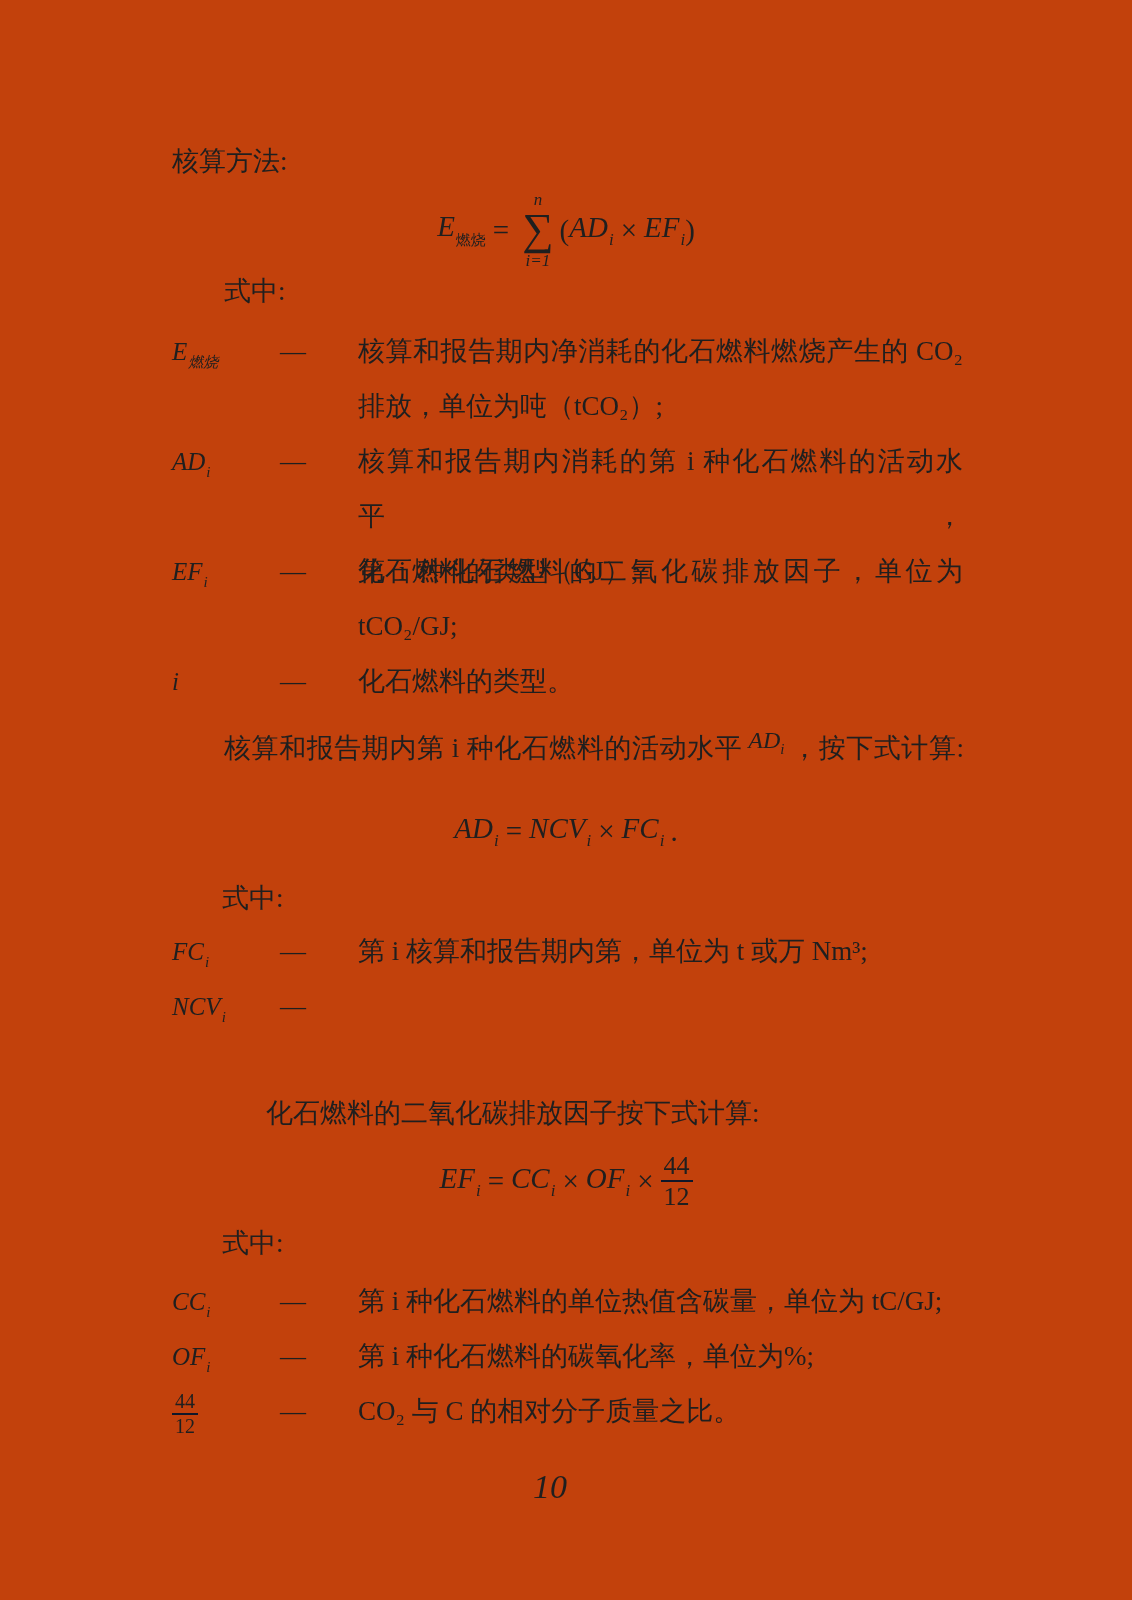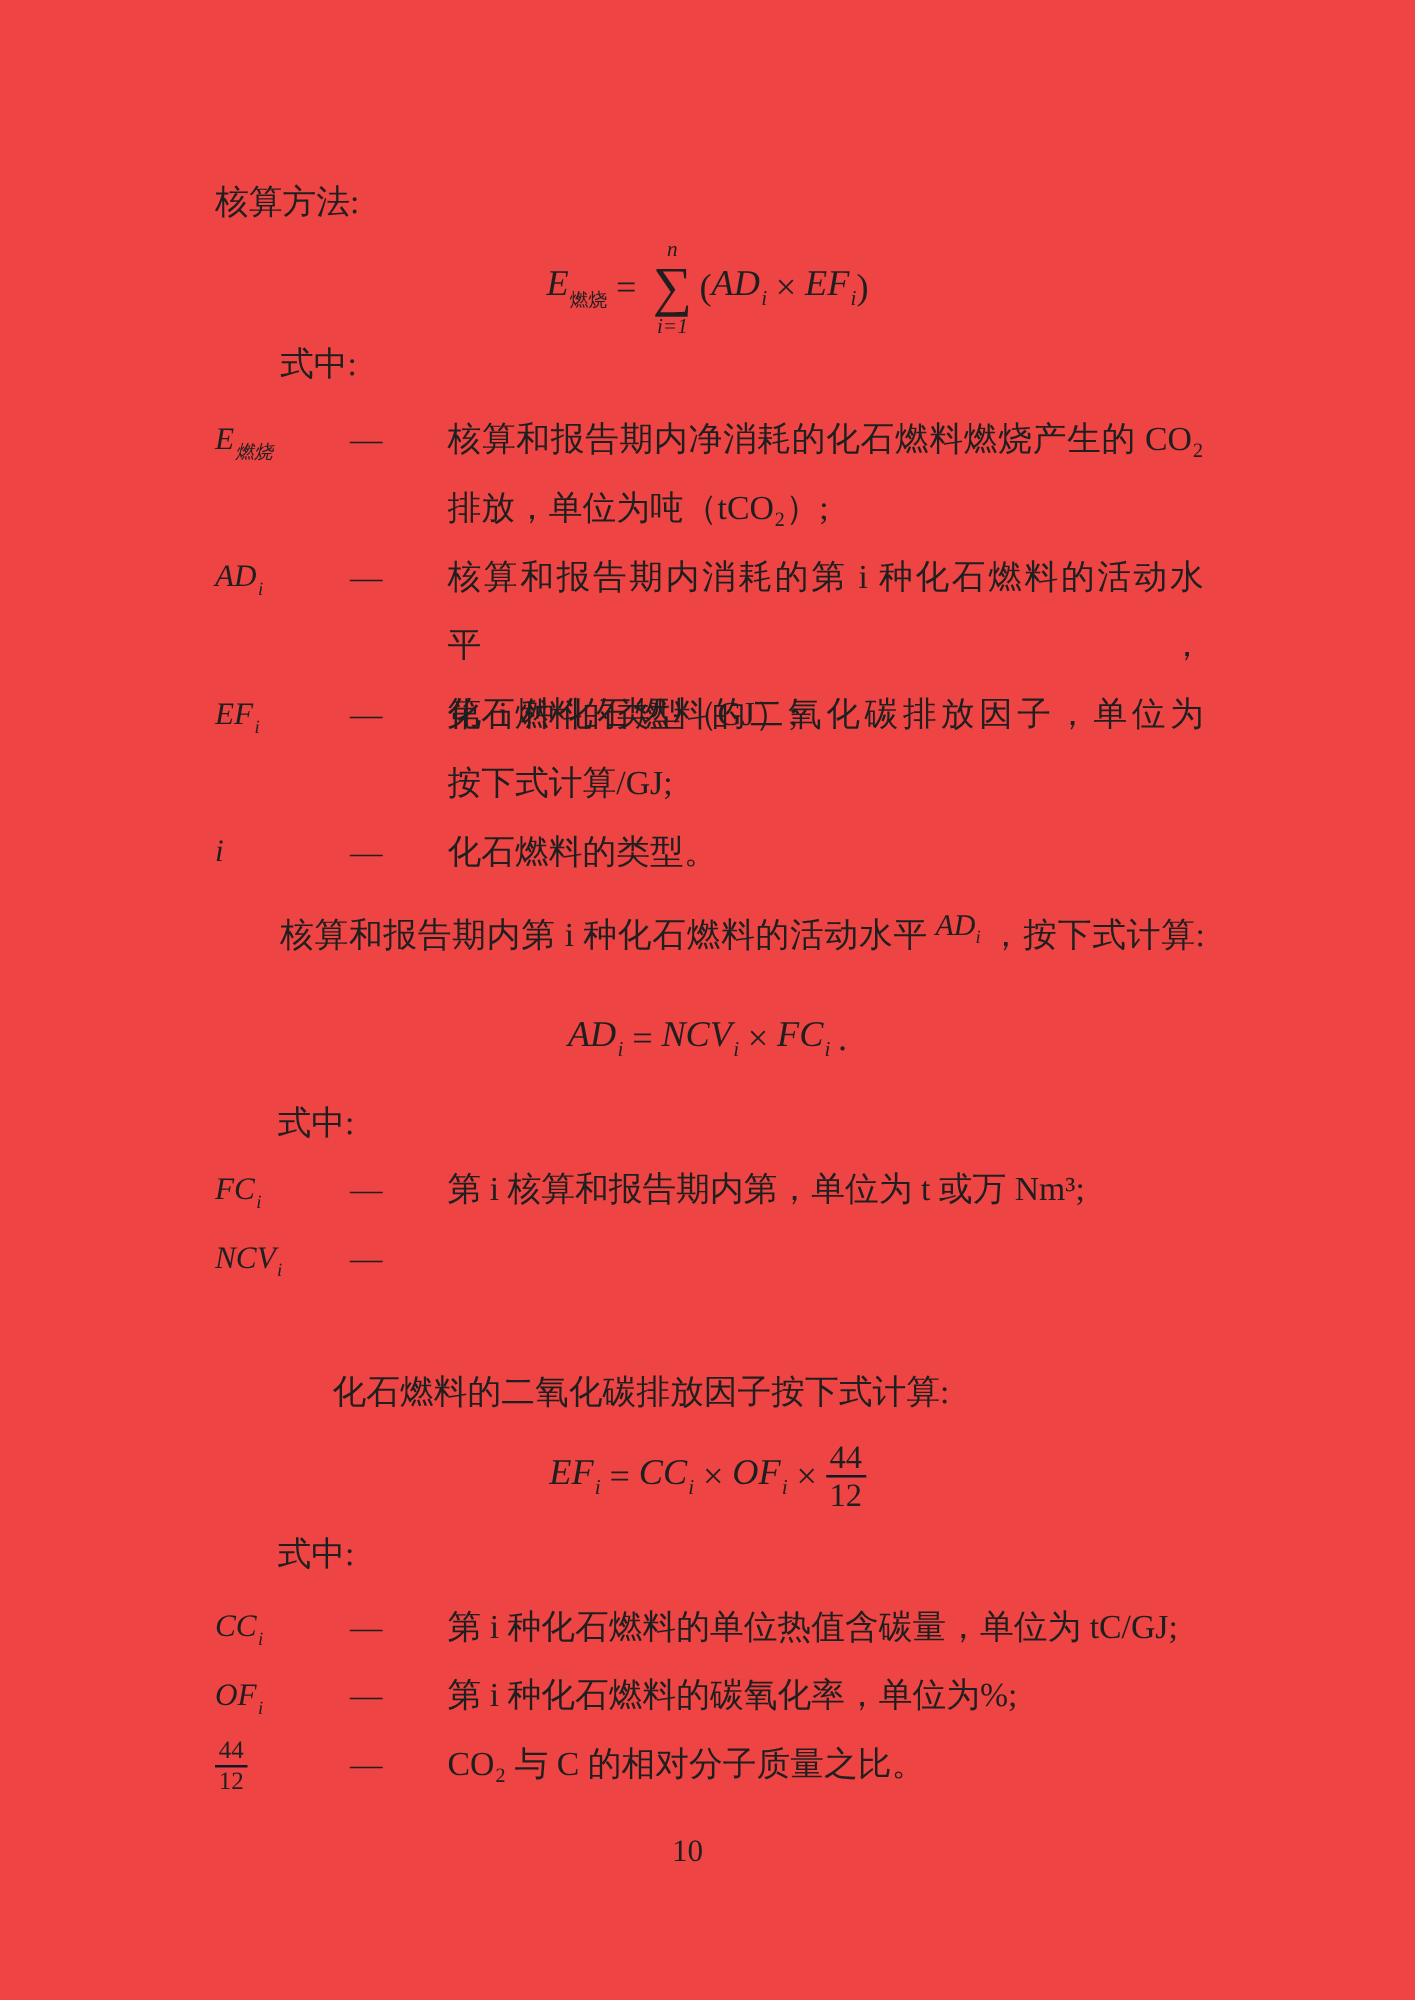--- a/index.html
+++ b/index.html
@@ -5,21 +5,21 @@
   html, body { margin: 0; padding: 0; }
   body {
     background: #ffffff;
     font-family: "Liberation Serif", "DejaVu Serif", serif;
     color: #1f1f1f;
   }
   .page {
     position: relative;
     width: 1132px;
     height: 1600px;
-    background: #ef4444;
+    background: #c2410c;
     overflow: hidden;
   }
   .abs { position: absolute; }
 
   
   .body-text {
     font-size: 27px;
     line-height: 55px;
     white-space: nowrap;
   }
@@ -101,21 +101,22 @@
     top: -9px;
     margin: 0 6px;
     white-space: nowrap;
   }
   .inline-formula .fsub { font-size: 15px; vertical-align: -6px; }
 
   .page-number {
     left: 0;
     width: 1100px;
     text-align: center;
-    font-size: 25px;
+    font-size: 34px;
+    font-style: italic;
   }
 </style>
 </head>
 <body>
 
 <div class="page">
 
   <div class="abs body-text" style="left:172px; top:134px;">核算方法:</div>
 
   <div class="abs formula" style="top:186px; height:88px;">
@@ -151,21 +152,21 @@
       <span class="line stretch">核算和报告期内消耗的第 i 种化石燃料的活动水平，</span>
       <span class="line">化石燃料的类型（GJ）;</span>
     </span>
   </div>
 
   <div class="abs row" style="top:544px;">
     <span class="sym"><span>EF</span><span class="ssub">i</span></span>
     <span class="dash-col">—</span>
     <span class="deftext">
       <span class="line stretch">第 i 种化石燃料的二氧化碳排放因子，单位为</span>
-      <span class="line">按下式计算/GJ;</span>
+      <span class="line">tCO₂/GJ;</span>
     </span>
   </div>
 
   <div class="abs row" style="top:654px;">
     <span class="sym"><span>i</span><span class="ssub"></span></span>
     <span class="dash-col">—</span>
     <span class="deftext">
       <span class="line">化石燃料的类型。</span>
     </span>
   </div>

